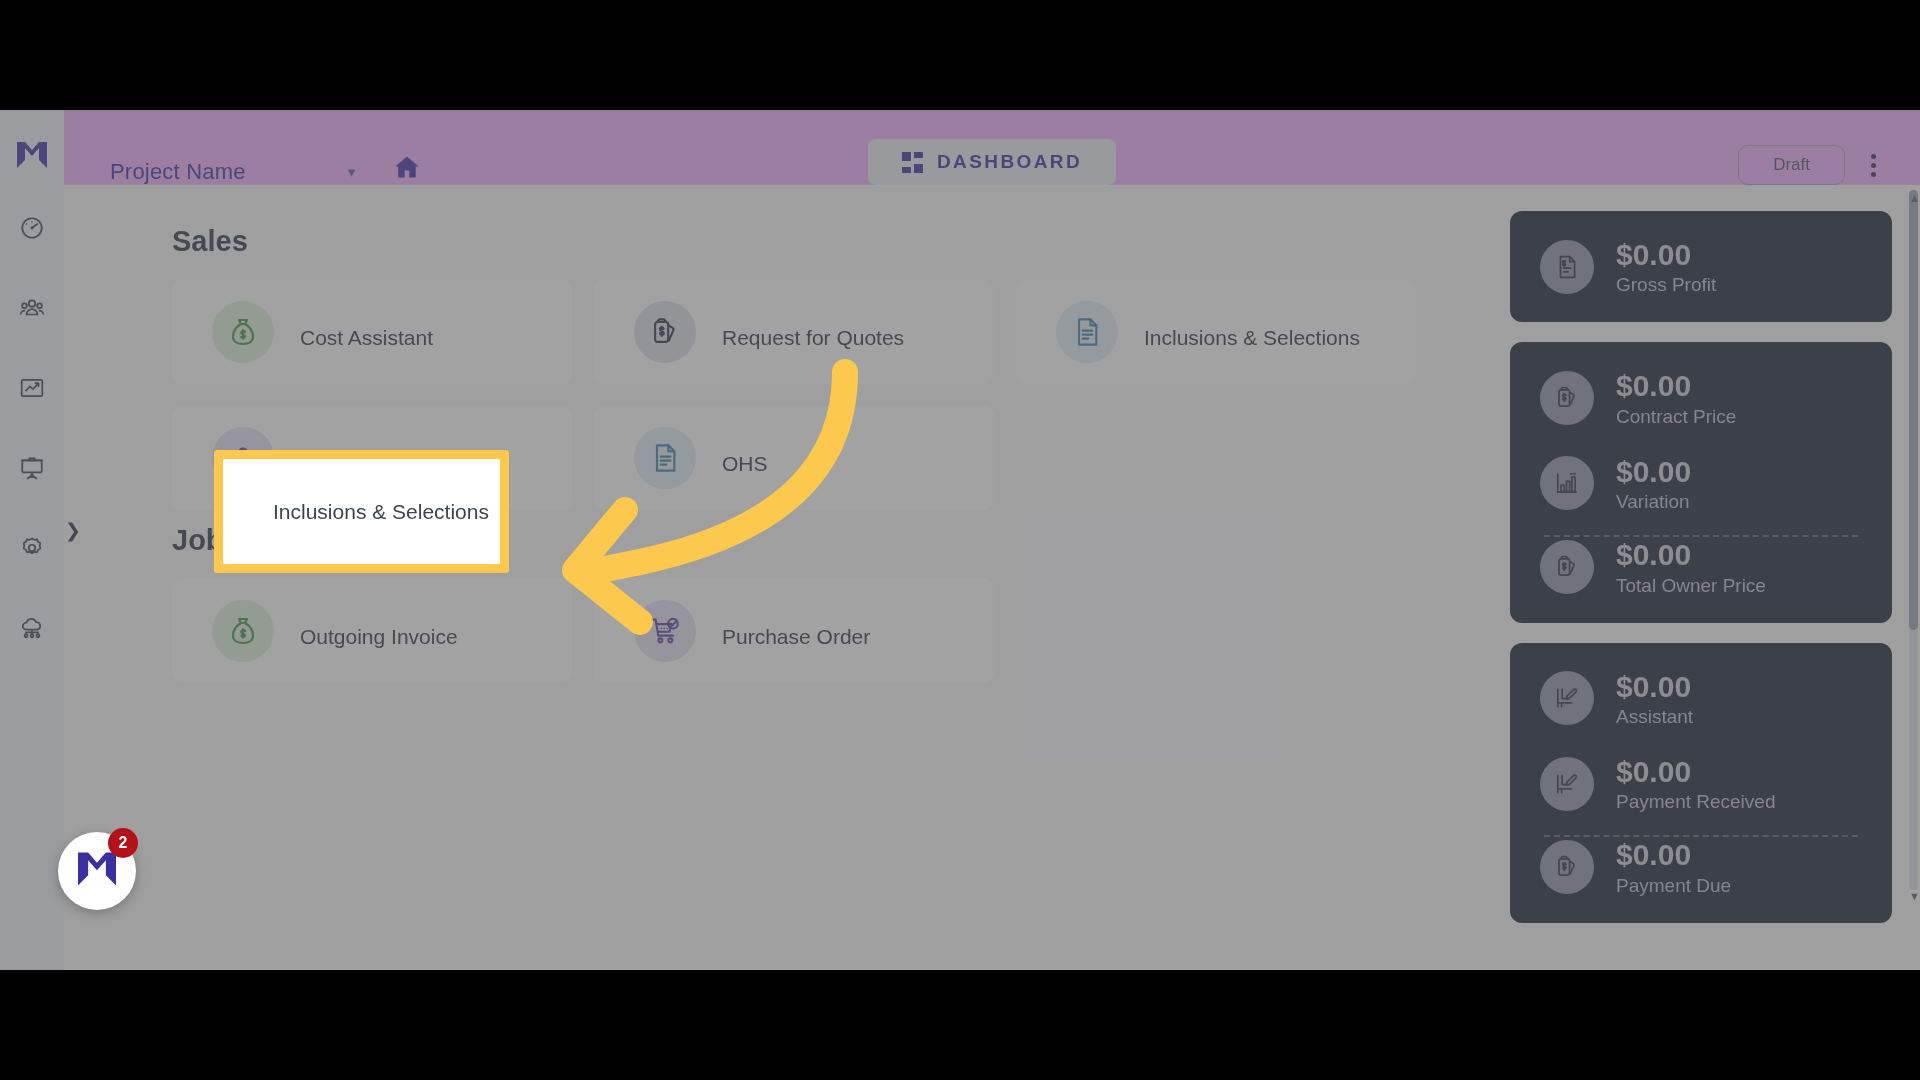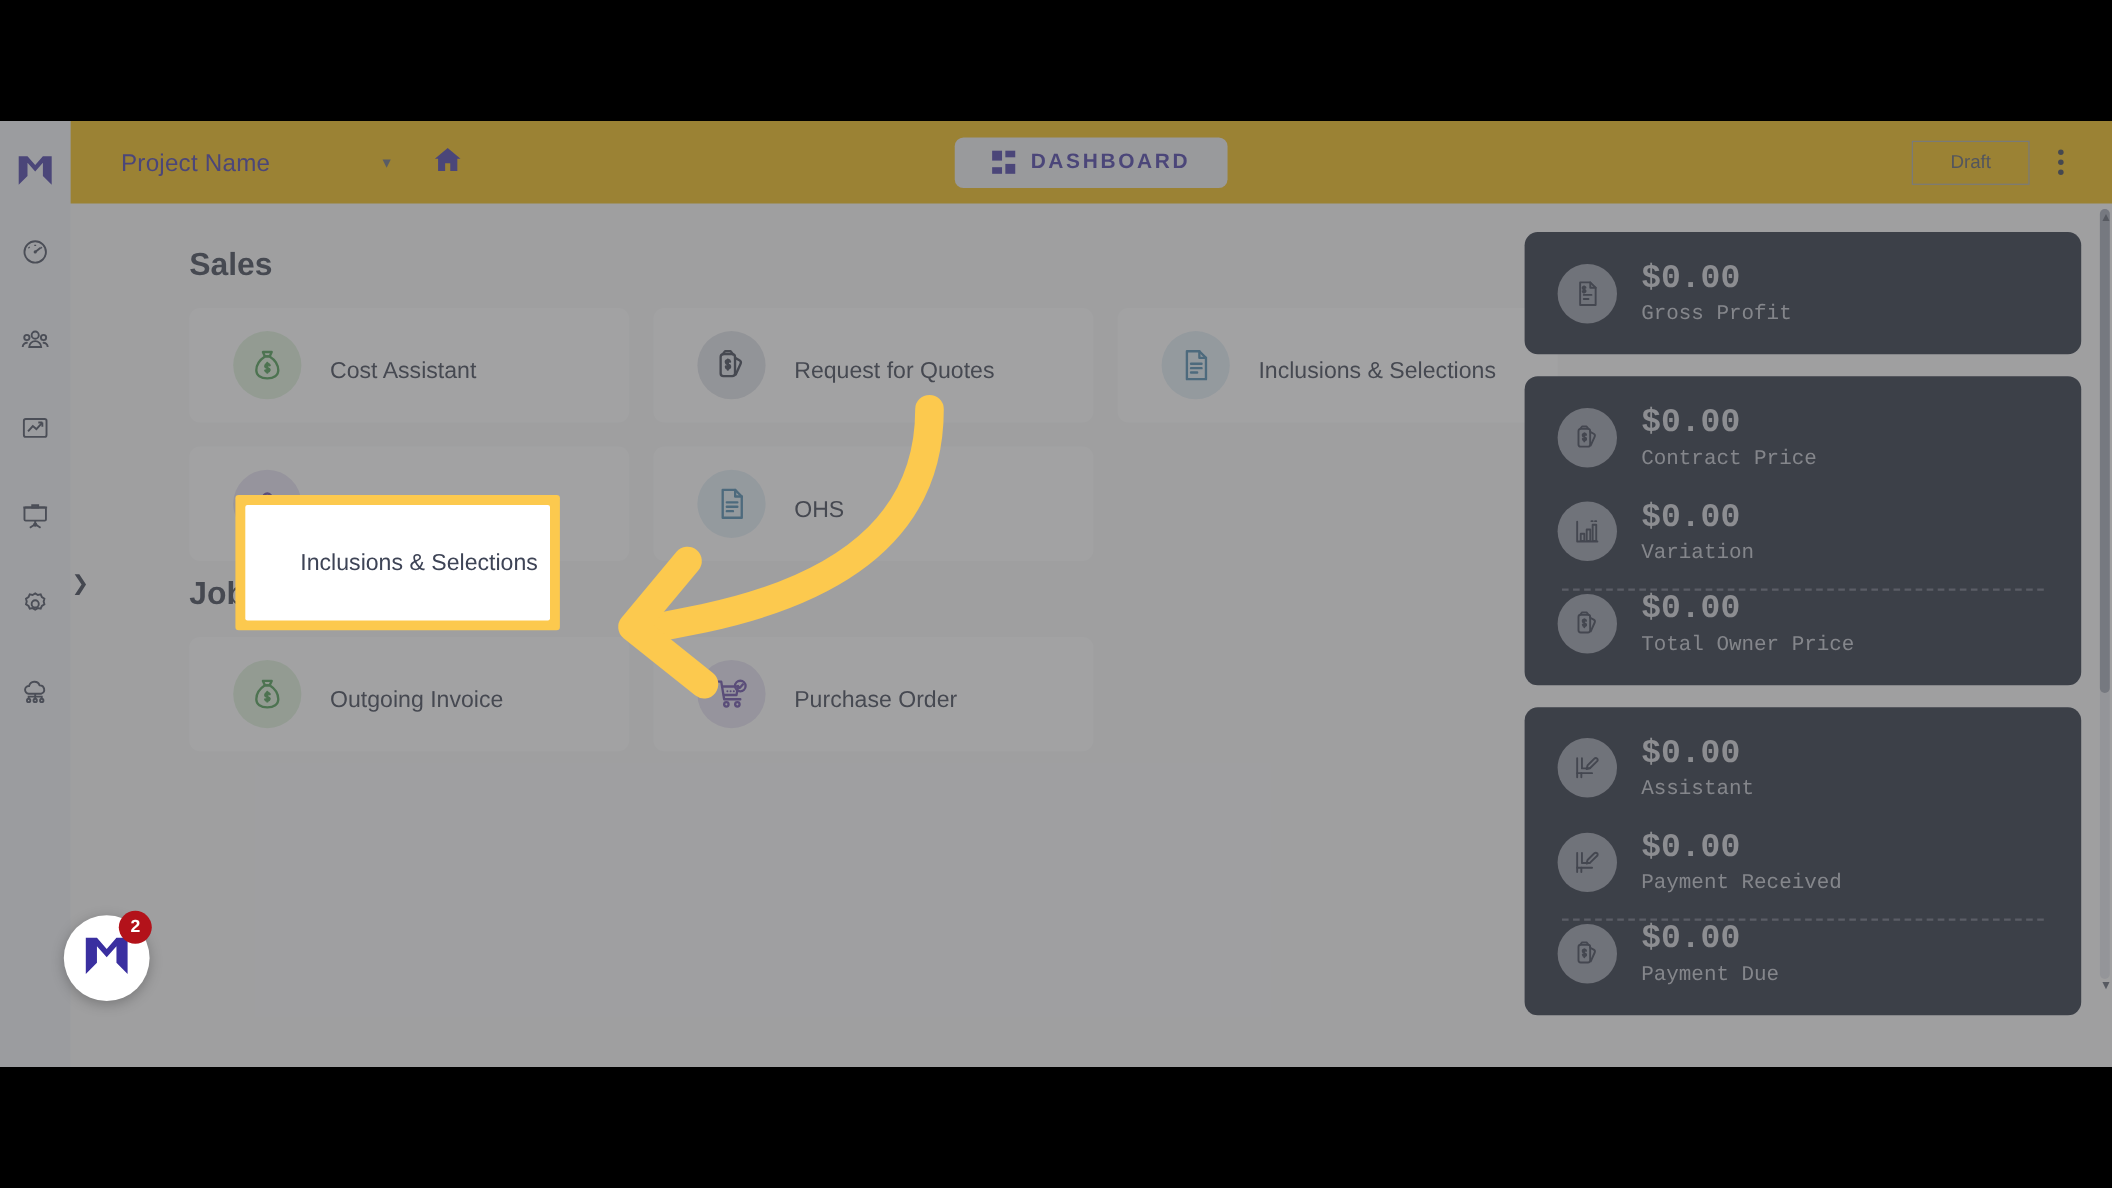--- a/index.html
+++ b/index.html
@@ -53,22 +53,22 @@
     width: 22px; height: 40px;
     display: flex; align-items: center; justify-content: center;
     z-index: 20; cursor: pointer;
     color: #2d3346; font-size: 19px; font-weight: 400;
   }
 
   
   #header {
     position: absolute; left: 64px; top: 0;
     width: 1856px; height: 75px;
-    background: #eab308;
-    display: flex; align-items: center;
+    background: #f0abfc;
+    display: flex; align-items: flex-end;
     z-index: 9;
   }
   #proj-select {
     display: flex; align-items: center; gap: 10px;
     margin-left: 46px; cursor: pointer;
   }
   #proj-name { color: #3a2fa0; font-size: 22px; letter-spacing: .2px; }
   #proj-caret { color: #5a5f73; font-size: 15px; margin-left: 92px; }
   #home-btn { margin-left: 38px; cursor: pointer; display:flex; }
   #home-btn svg { width: 28px; height: 28px; fill: #3a2fa0; }
@@ -82,21 +82,21 @@
     cursor: pointer;
   }
   #dash-pill .grid-ico { display: grid; grid-template-columns: 9px 9px; grid-template-rows: 9px 9px; gap: 3px; }
   #dash-pill .grid-ico i { background: #3a2fa0; display:block; }
   #dash-pill .grid-ico i.s { height: 6px; align-self: start; }
   #dash-pill .grid-ico i.t { height: 6px; align-self: end; }
   #dash-label { color: #3a2fa0; font-size: 19px; font-weight: bold; letter-spacing: 2.4px; }
 
   #hdr-right { margin-left: auto; display: flex; align-items: center; gap: 22px; margin-right: 40px; }
   #draft-btn {
-    border: 1px solid #9aa0b0; border-radius: 0;
+    border: 1px solid #9aa0b0; border-radius: 10px;
     padding: 9px 34px; color: #4b5164; font-size: 17px;
     background: transparent; cursor: pointer;
   }
   #kebab { display: flex; flex-direction: column; gap: 4px; cursor: pointer; padding: 4px; }
   #kebab i { width: 5px; height: 5px; border-radius: 50%; background: #2d3346; display: block; }
 
   
   #main {
     position: absolute; left: 64px; top: 75px;
     width: 1856px; height: 785px;
@@ -117,24 +117,23 @@
     width: 62px; height: 62px; border-radius: 50%;
     display: flex; align-items: center; justify-content: center;
     flex: 0 0 62px;
   }
   .card .circle svg { width: 32px; height: 32px; fill: none; stroke-width: 1.6; }
   .card .label { font-size: 21px; color: #2f3548; line-height: 1.18; margin-top: 13px; }
 
   
   #metrics {
     position: absolute; right: 28px; top: 26px;
-    width: 506px;
+    width: 382px;
     display: flex; flex-direction: column; gap: 20px;
     z-index: 8;
-    font-family: Liberation Mono, monospace;
   }
   .mcard { background: #1a2234; border-radius: 12px; padding: 26px 30px; }
   .mrow { display: flex; align-items: center; gap: 22px; }
   .mrow + .mrow { margin-top: 26px; }
   .mcirc {
     width: 54px; height: 54px; border-radius: 50%; background: #8d92a2;
     display: flex; align-items: center; justify-content: center; flex: 0 0 54px;
   }
   .mcirc svg { width: 26px; height: 26px; stroke: #2a3145; fill: none; stroke-width: 1.5; }
   .mval { font-size: 30px; font-weight: bold; color: #c9ccd4; line-height: 1.18; }

